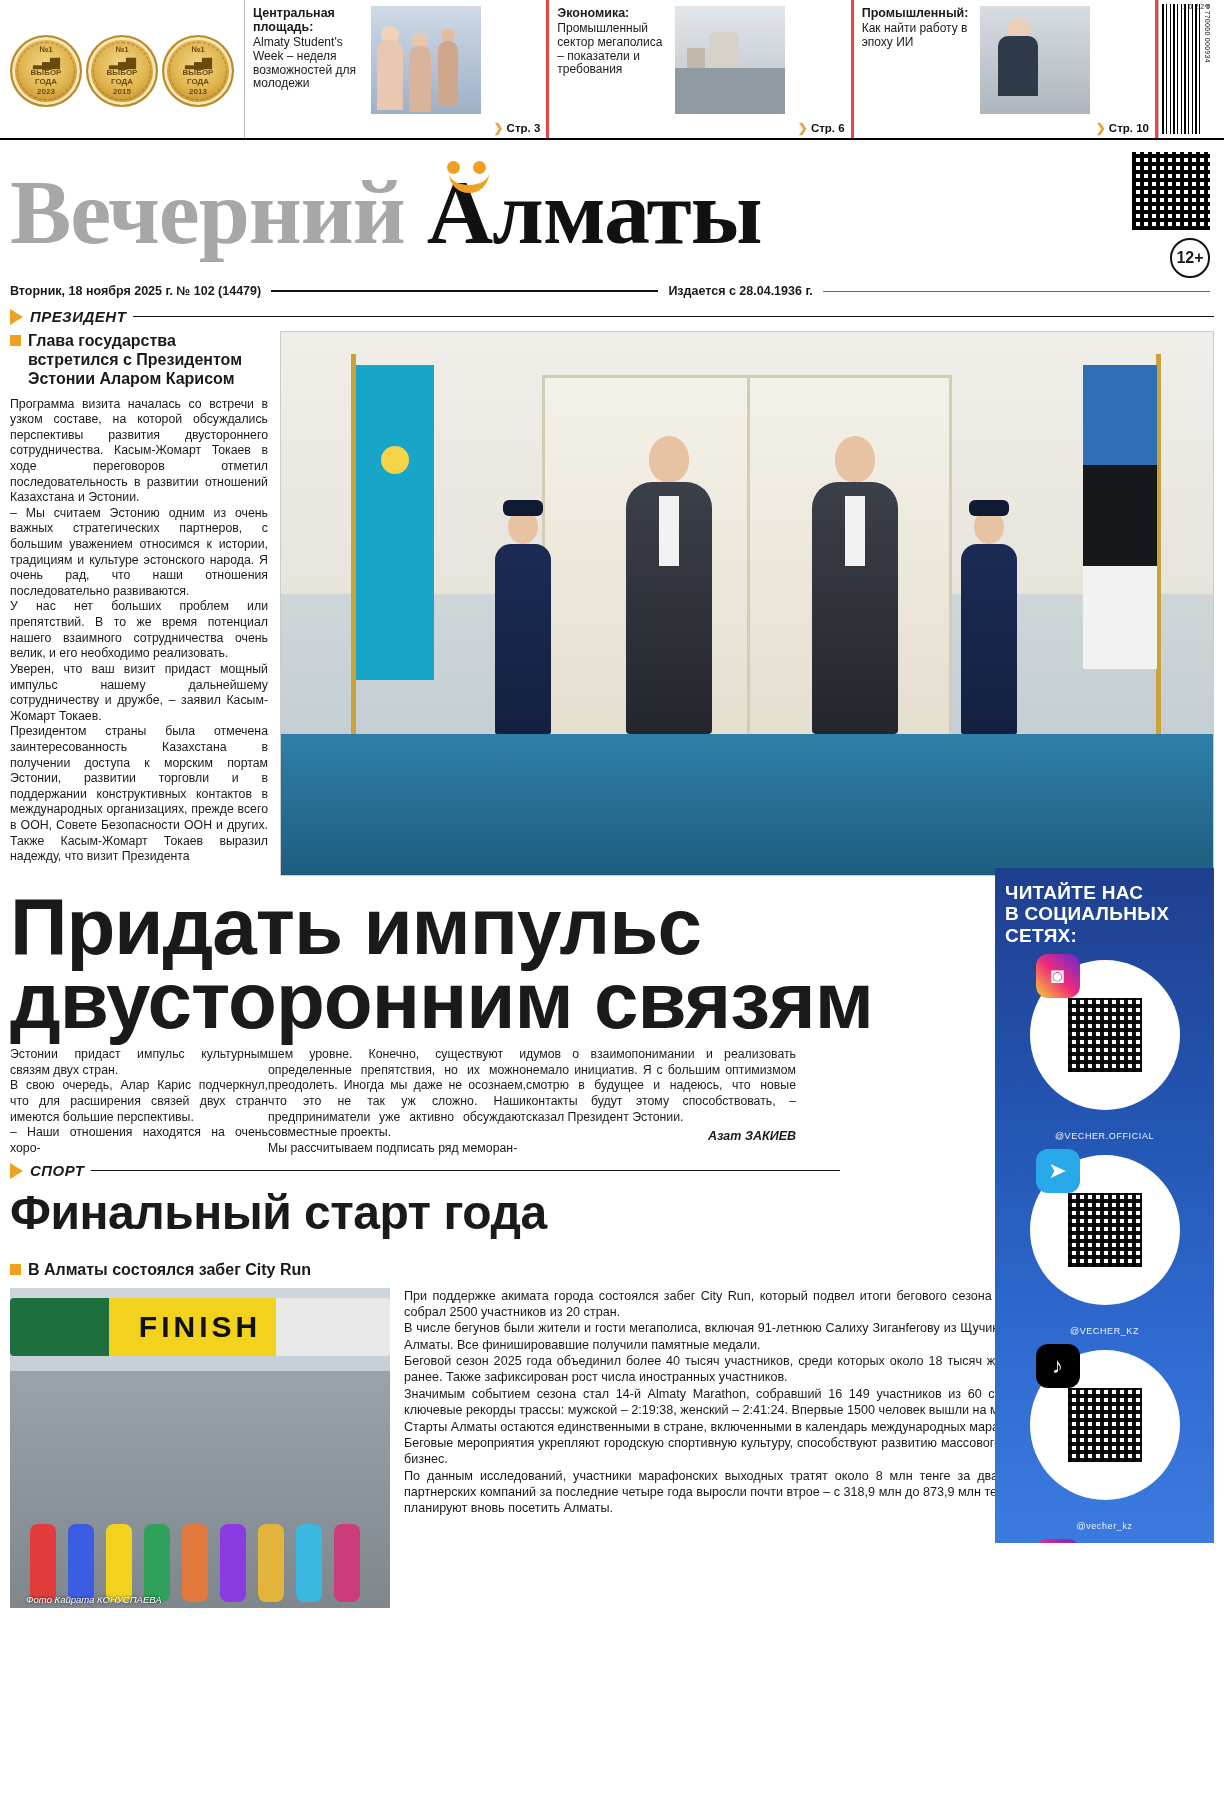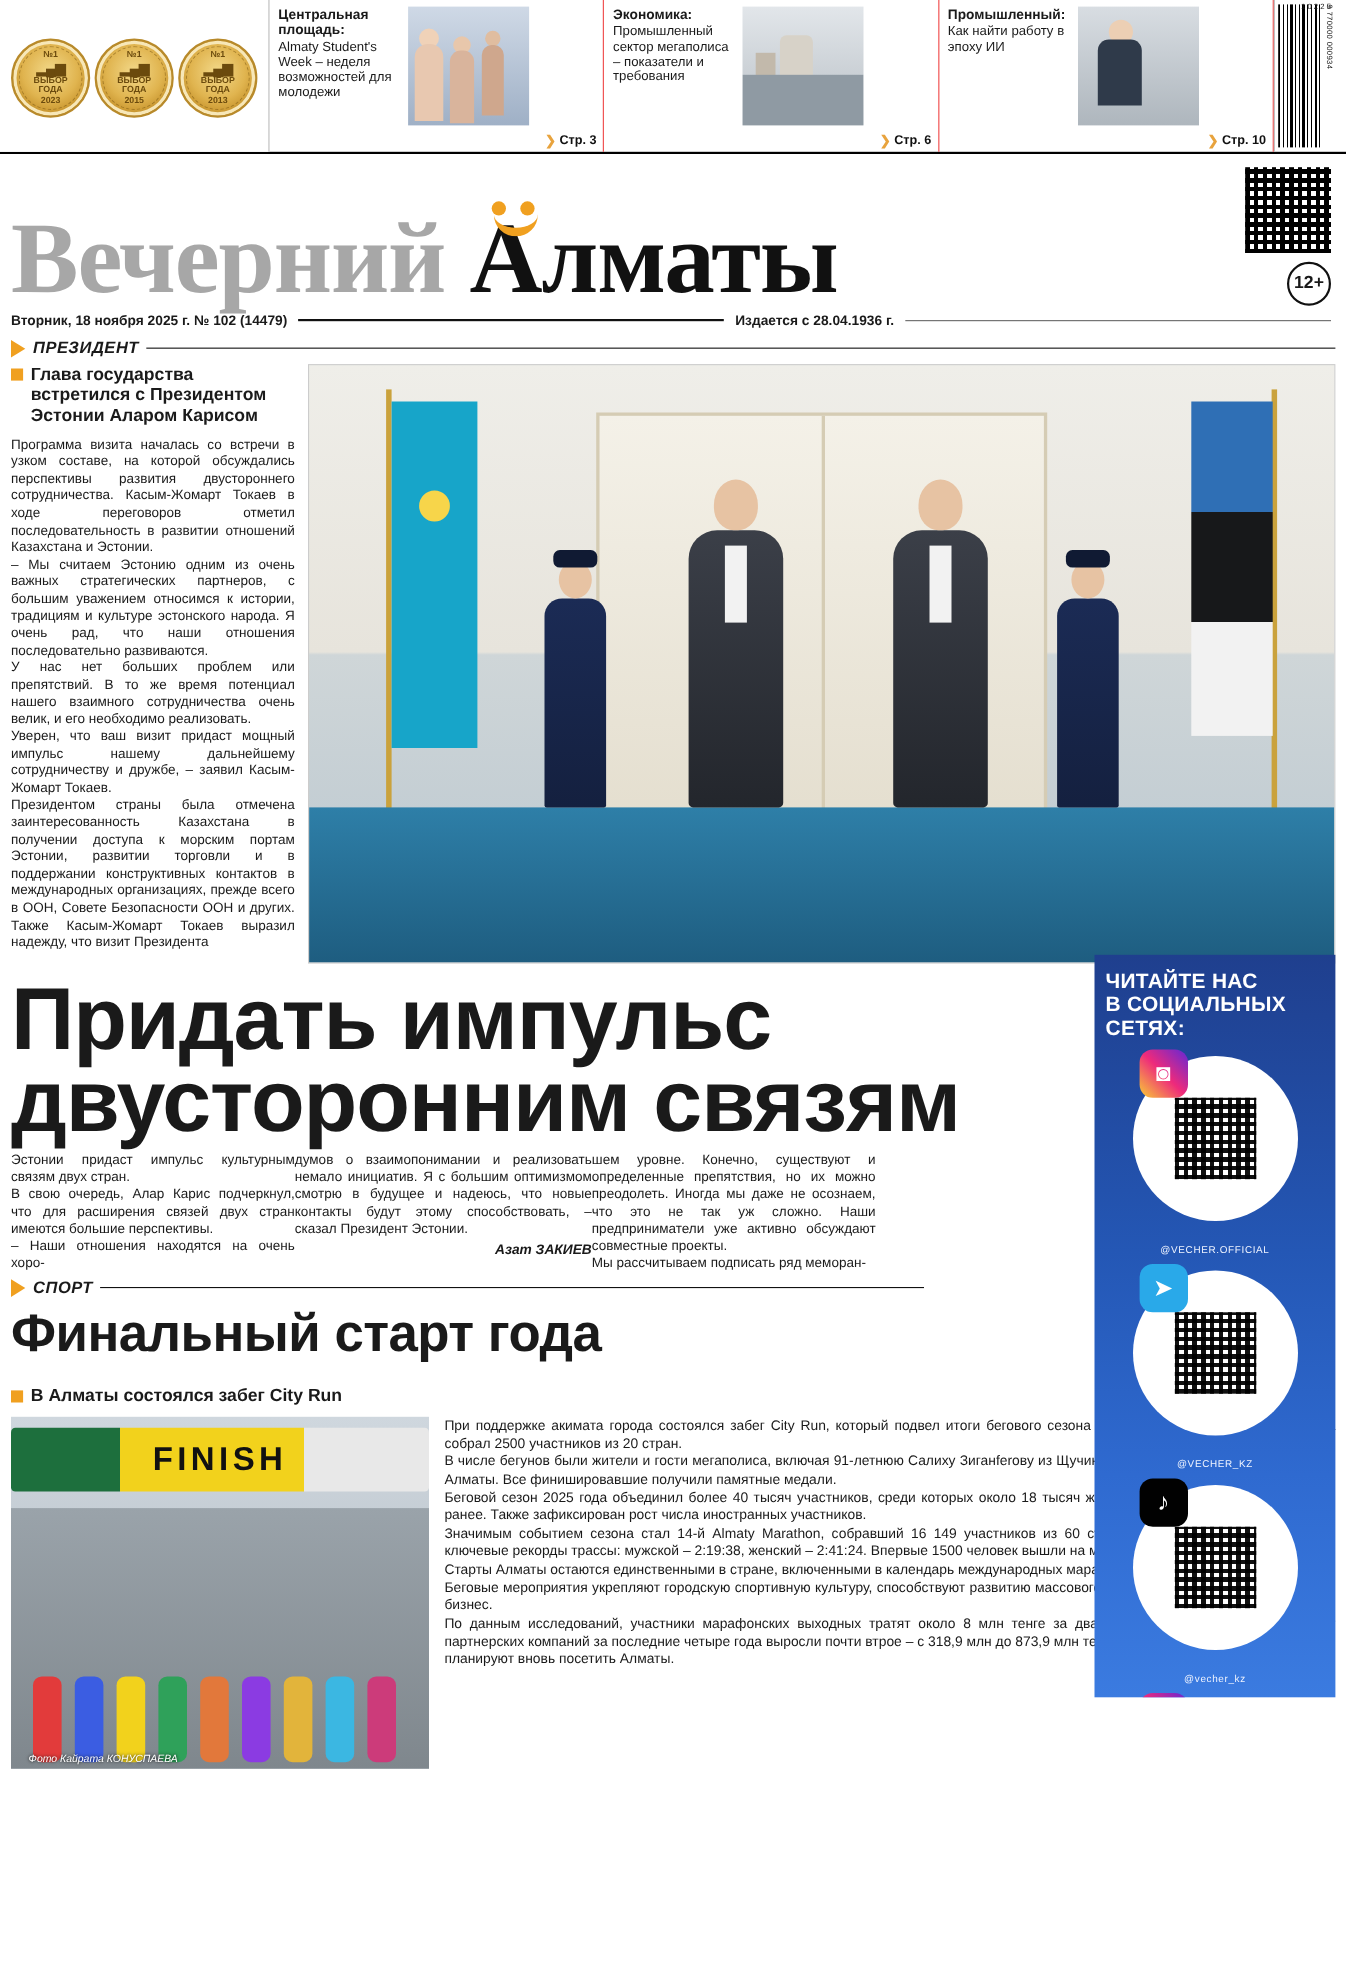--- a/index.html
+++ b/index.html
@@ -48,21 +48,21 @@
   .medal::before{
     content:"";
     position:absolute; inset:5px;
     border-radius:50%;
     border:1px dashed rgba(120,85,15,.5);
   }
 
   .teaser {
     flex:1;
     display:flex;
-    border-right:1px solid #ef4444;
+    border-right:3px solid #ef4444;
     padding:6px 4px 4px 8px;
     position:relative;
   }
   .teaser:last-of-type { border-right:none; }
   .teaser-txt { width:118px; padding-right:4px; }
   .teaser-title {
     font-size:12.5px; font-weight:bold; line-height:1.12; margin-bottom:2px;
   }
   .teaser-sub { font-size:12px; line-height:1.15; }
   .teaser-photo {
@@ -96,21 +96,21 @@
     background:repeating-linear-gradient(90deg,#000 0 2px,#fff 2px 4px,#000 4px 5px,#fff 5px 8px,#000 8px 9px,#fff 9px 11px);
   }
   .bc-num {
     writing-mode:vertical-rl; font-size:7px; letter-spacing:.3px; color:#111;
     margin-left:2px;
   }
   .bc-top { position:absolute; top:3px; right:14px; font-size:7px; }
 
   
   .masthead { position:relative; padding:8px 14px 0 10px; }
-  .logo-row { display:flex; align-items:flex-end; justify-content:space-between; }
+  .logo-row { display:flex; align-items:center; justify-content:space-between; }
   .logo {
     font-family:"Liberation Serif", serif;
     font-size:92px;
     line-height:.95;
     letter-spacing:-1px;
     white-space:nowrap;
   }
   .logo .grey { color:#a7a7a7; font-weight:bold;}
   .logo .blk { color:#111; font-weight:bold; }
   .logo-wrap { position:relative; }
@@ -421,27 +421,27 @@
     <span class="l1">Придать импульс</span>
     <span class="l2">двусторонним связям</span>
   </div>
 
   <div class="lower-row">
     <div class="lower-col">
       <p style="white-space:pre-line">Эстонии придаст импульс культурным связям двух стран.
 В свою очередь, Алар Карис подчеркнул, что для расширения связей двух стран имеются большие перспективы.
 – Наши отношения находятся на очень хоро-</p>
     </div>
+    <div class="lower-col">
+      <p style="white-space:pre-line">шем уровне. Конечно, существуют и определенные препятствия, но их можно преодолеть. Иногда мы даже не осознаем, что это не так уж сложно. Наши предприниматели уже активно обсуждают совместные проекты.
+Мы рассчитываем подписать ряд меморан-</p>
+    </div>
     <div class="lower-col" style="width:270px">
       <p style="white-space:pre-line">думов о взаимопонимании и реализовать немало инициатив. Я с большим оптимизмом смотрю в будущее и надеюсь, что новые контакты будут этому способствовать, – сказал Президент Эстонии.</p>
       <div class="sign">Азат ЗАКИЕВ</div>
-    </div>
-    <div class="lower-col">
-      <p style="white-space:pre-line">шем уровне. Конечно, существуют и определенные препятствия, но их можно преодолеть. Иногда мы даже не осознаем, что это не так уж сложно. Наши предприниматели уже активно обсуждают совместные проекты.
-Мы рассчитываем подписать ряд меморан-</p>
     </div>
   </div>
 
   <div class="rubric" style="width:830px">
     <span class="tri"></span>
     <span class="rname">СПОРТ</span>
     <span class="rline"></span>
   </div>
 
   <div class="sport-head">Финальный старт года</div>

